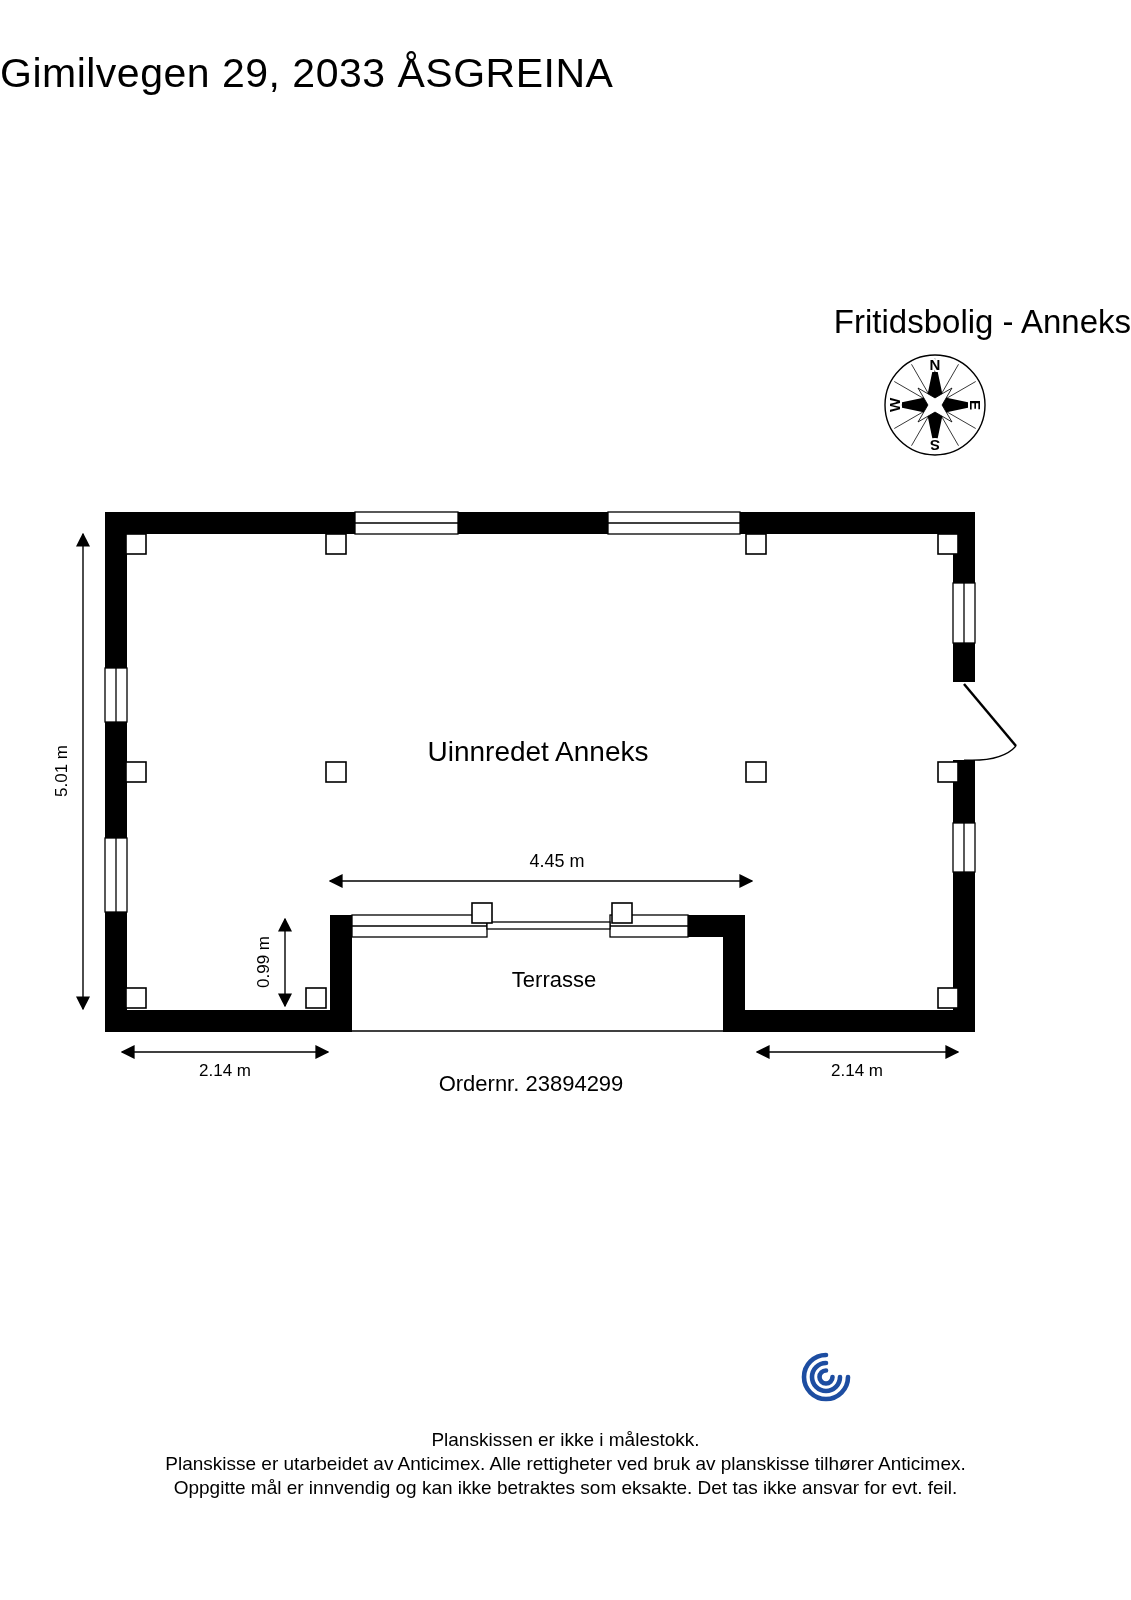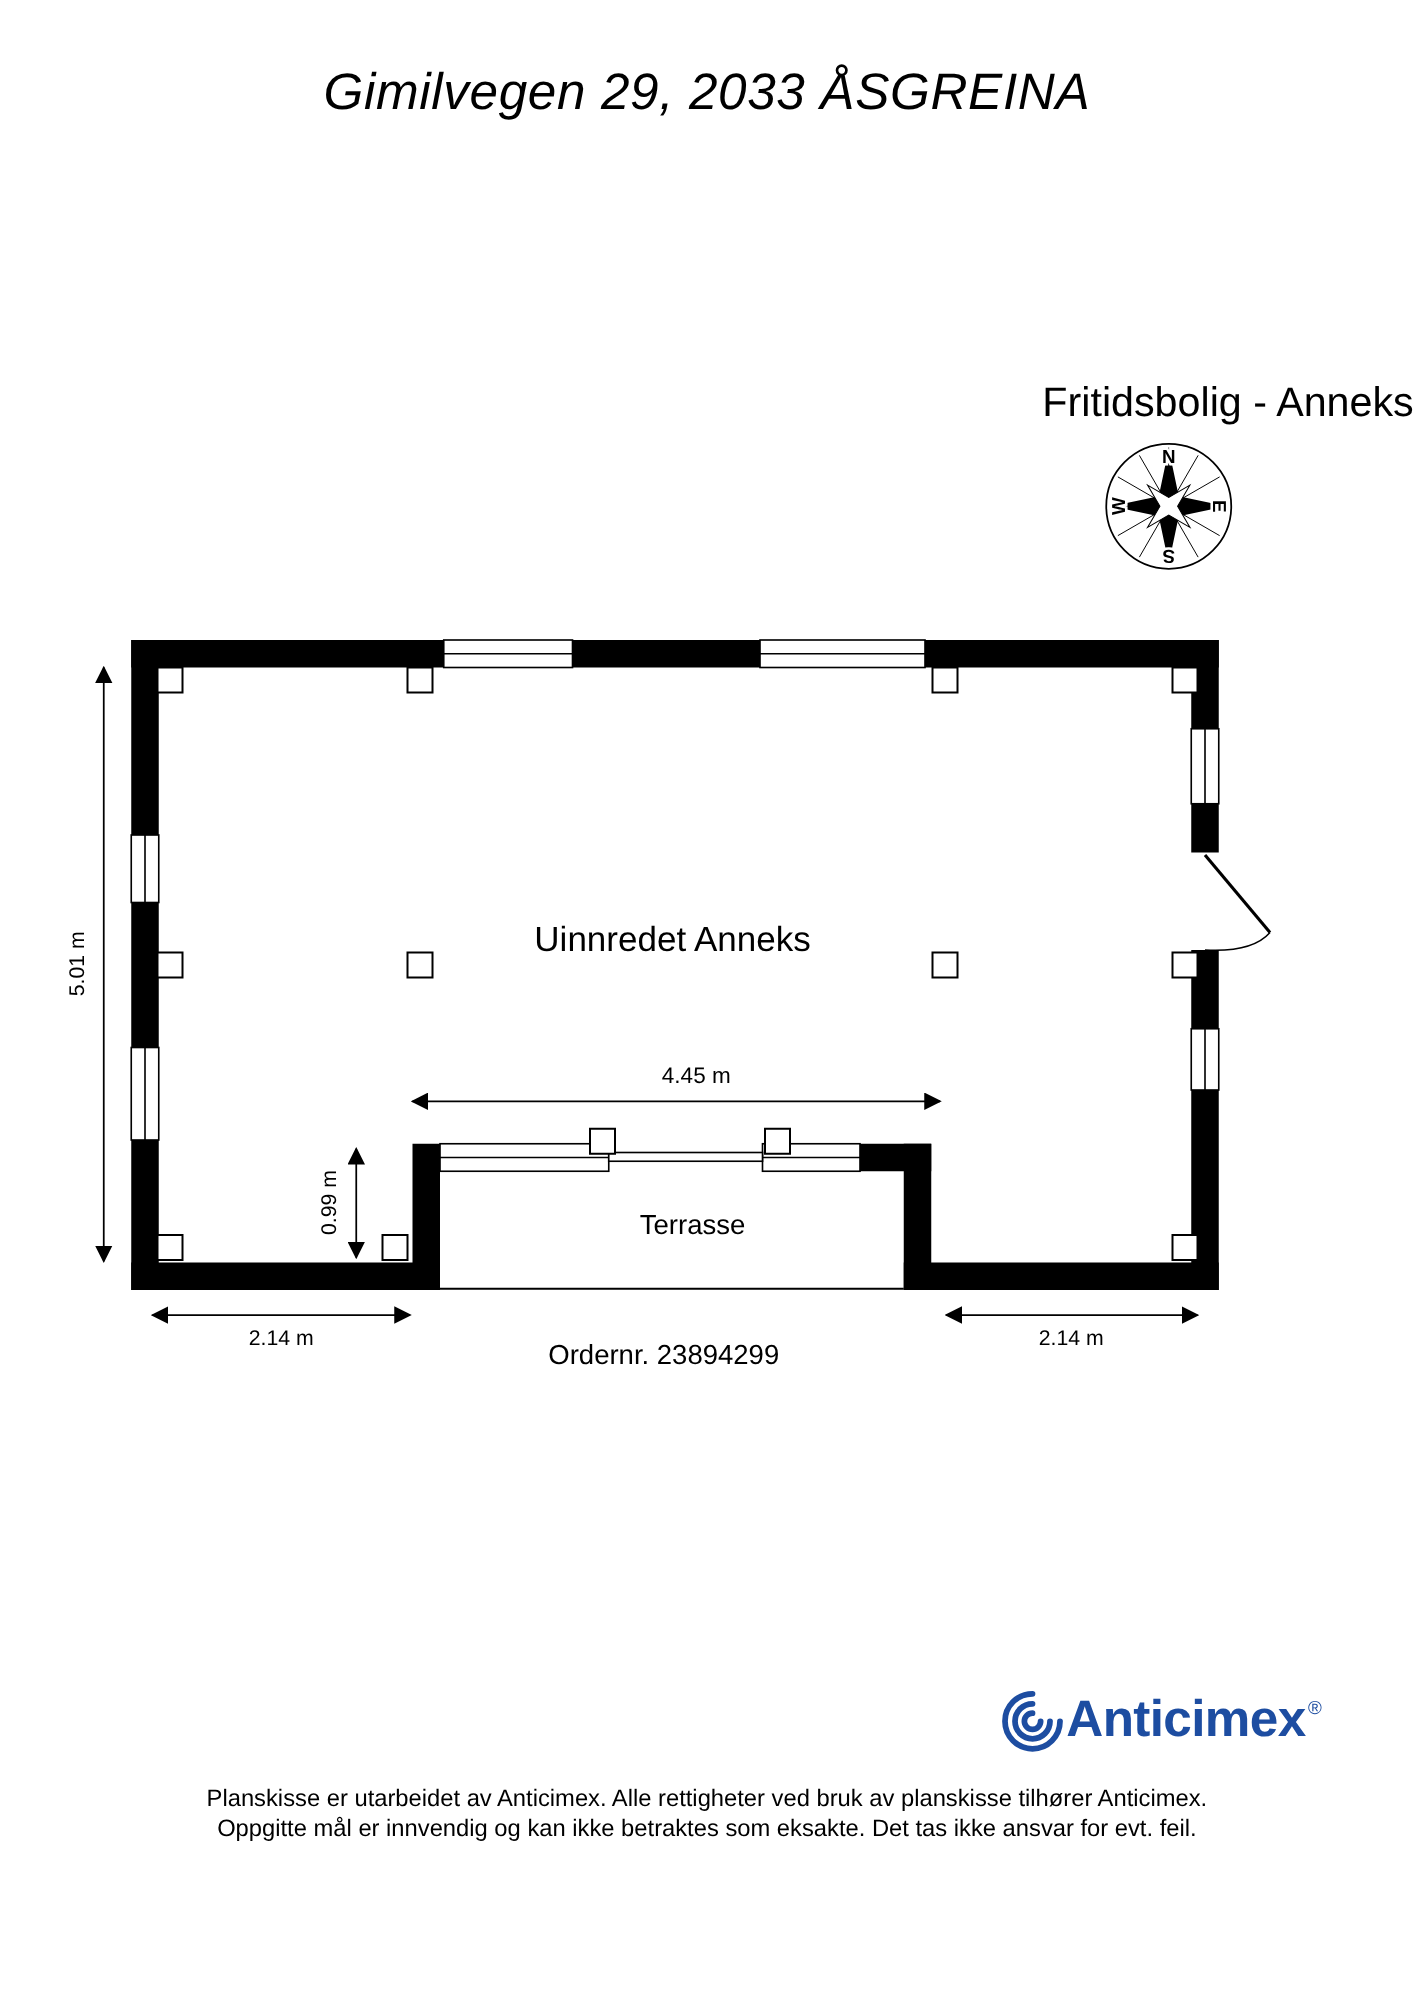--- a/index.html
+++ b/index.html
@@ -11,25 +11,23 @@
     height: 1600px;
     background: #ffffff;
     font-family: "Liberation Sans", sans-serif;
     color: #000;
     overflow: hidden;
   }
   .title {
     position: absolute;
     top: 50px; left: 0; right: 0;
     margin: 0;
-    text-align: center;
     font-size: 41px;
     font-weight: 400;
     letter-spacing: 0.5px;
-    font-style: italic;
   }
   .subtitle {
     position: absolute;
     top: 303px; left: 0; right: 0;
     text-align: right;
     font-size: 33px;
     font-weight: 400;
   }
   .plan-svg { position: absolute; left: 0; top: 0; }
   .label {
@@ -177,22 +175,20 @@
   <div class="label" style="left:538px; top:752px; font-size:28px;">Uinnredet Anneks</div>
   <div class="label" style="left:541px; top:980px; font-size:22px;margin-left:13px;">Terrasse</div>
   <div class="label" style="left:531px; top:1084px; font-size:22px;">Ordernr. 23894299</div>
 
   <div class="label rot" style="left:62px; top:771px; font-size:17px;">5.01 m</div>
   <div class="label" style="left:557px; top:861px; font-size:18px;">4.45 m</div>
   <div class="label rot" style="left:264px; top:962px; font-size:17px;">0.99 m</div>
   <div class="label" style="left:225px; top:1071px; font-size:17px;">2.14 m</div>
   <div class="label" style="left:857px; top:1071px; font-size:17px;">2.14 m</div>
 
-  <div class="logo-text">
-    <span>Anticimex</span><span class="reg">®</span>
-  </div>
 
   <div class="footer">
+    <div>Planskissen er ikke i målestokk.</div>
     <div>Planskisse er utarbeidet av Anticimex. Alle rettigheter ved bruk av planskisse tilhører Anticimex.</div>
     <div>Oppgitte mål er innvendig og kan ikke betraktes som eksakte. Det tas ikke ansvar for evt. feil.</div>
   </div>
 
 </div>
 
 </body></html>

